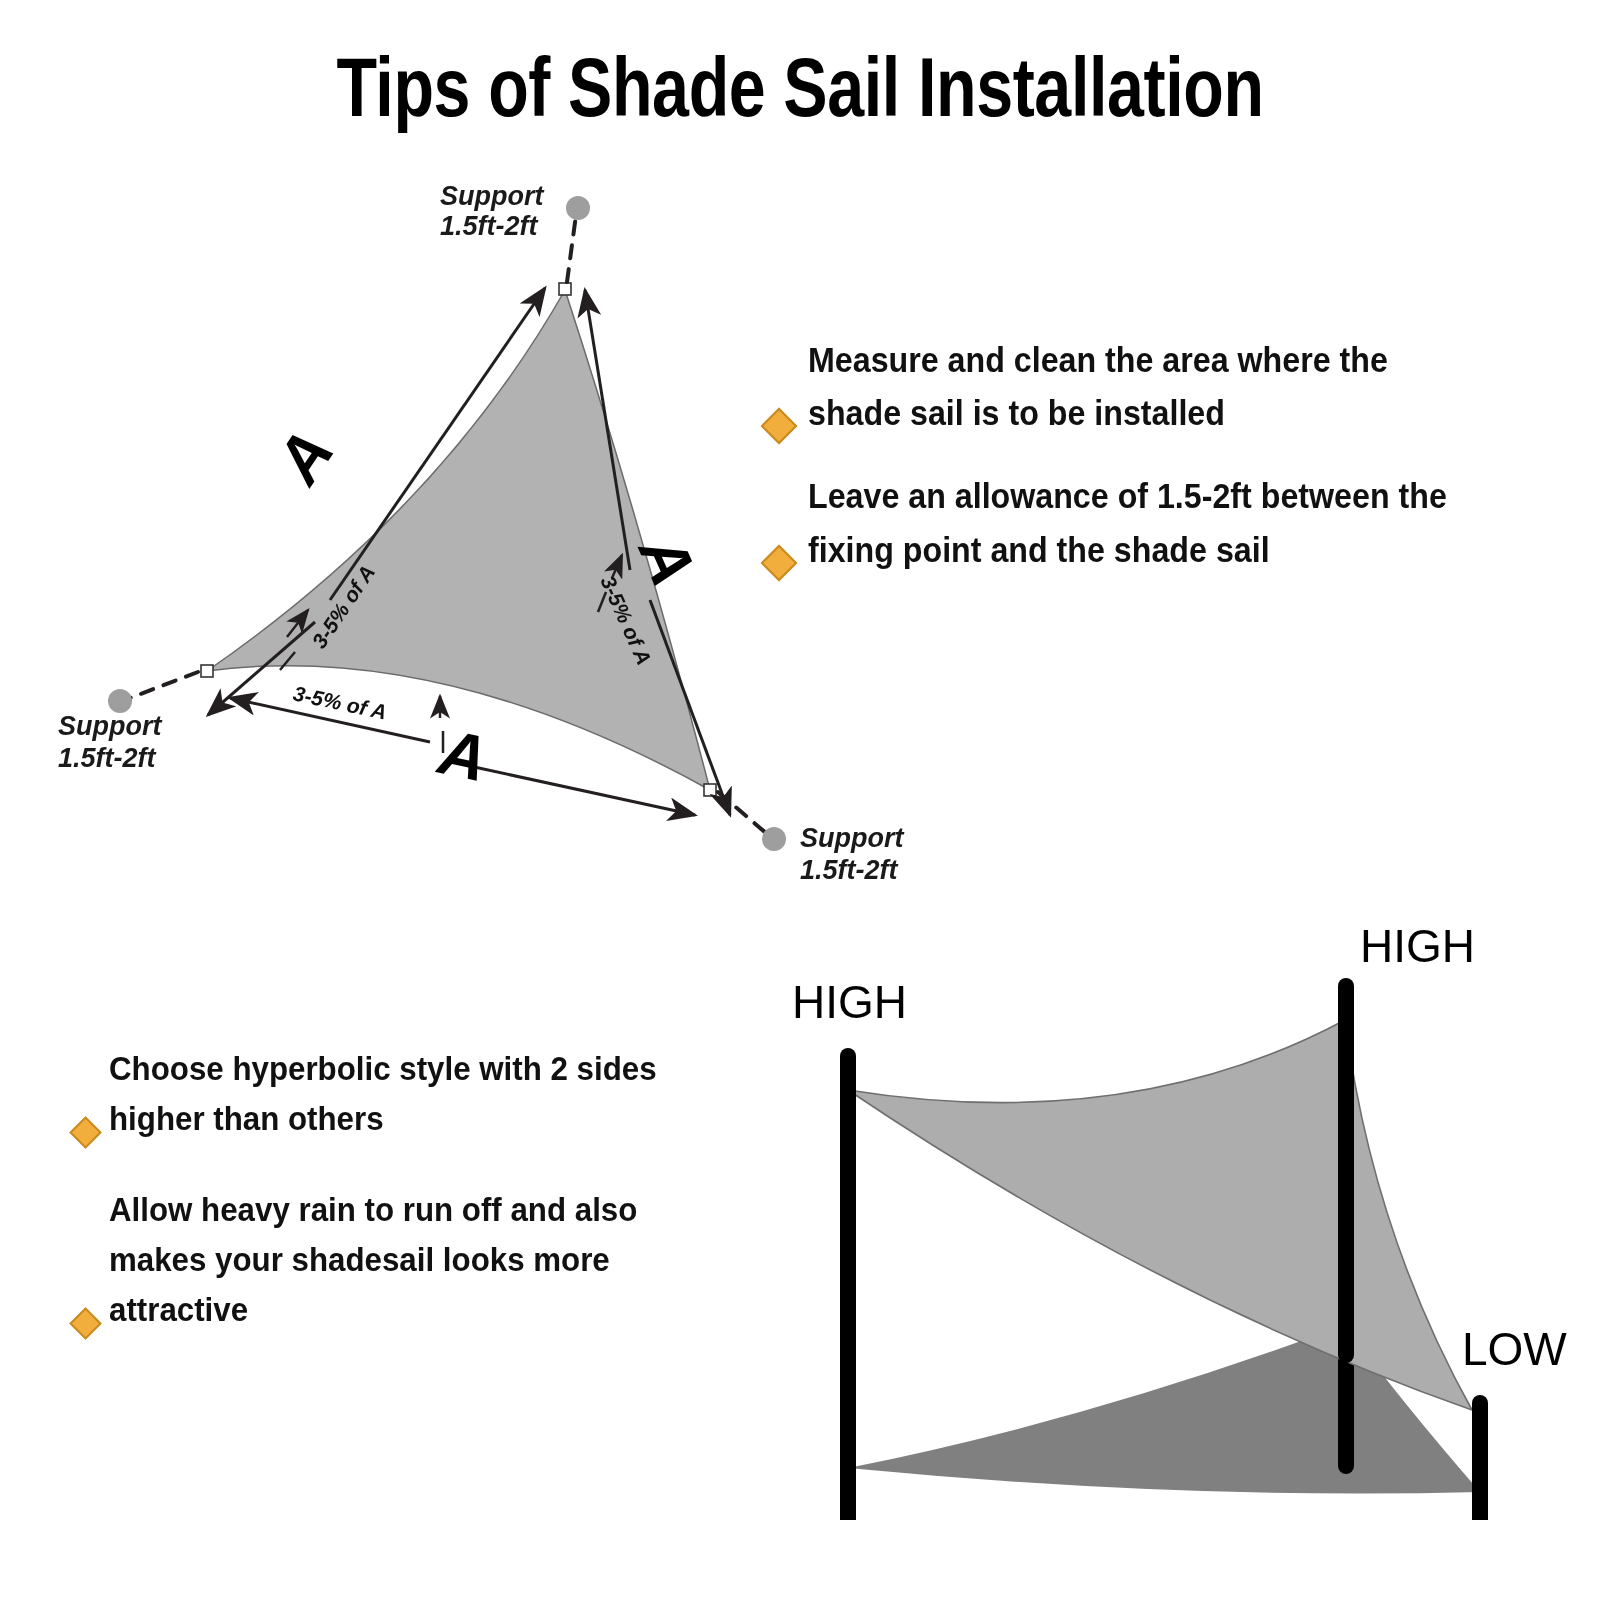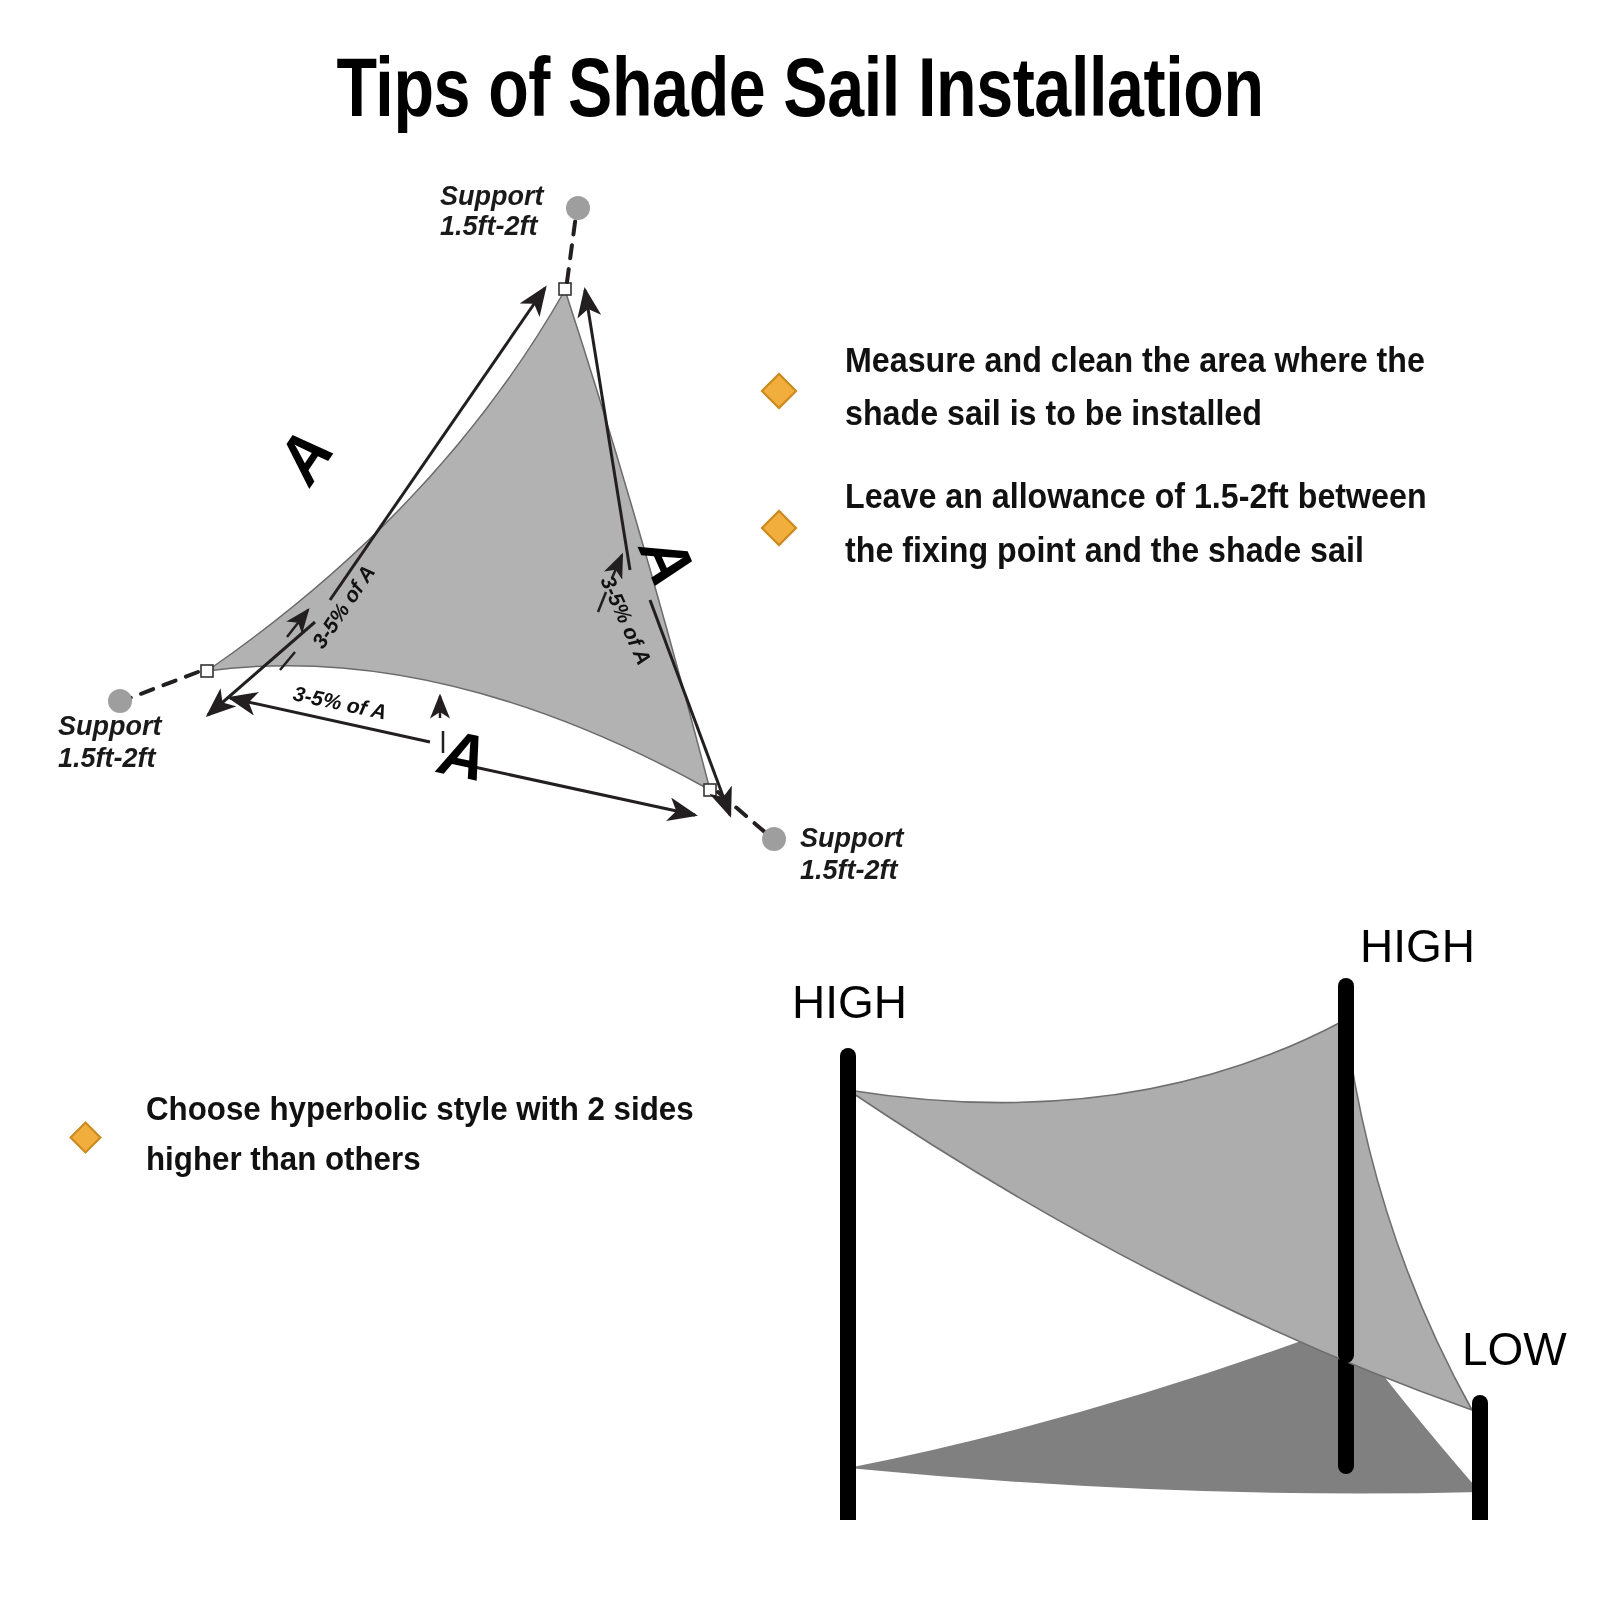--- a/index.html
+++ b/index.html
@@ -58,28 +58,27 @@
   .bullet-list {
     position: absolute;
   }
   #tips-right {
     left: 766px;
     top: 333px;
     width: 760px;
   }
   #tips-bottom-left {
     left: 74px;
-    top: 1083px;
+    top: 1043px;
     width: 700px;
   }
   .bullet-item {
     display: flex;
-    align-items: center;
+    align-items: flex-end;
     margin-bottom: 30px;
-    gap: 37px;
   }
   #tips-bottom-left .bullet-item { margin-bottom: 40px; }
 
   .bullet-diamond {
     flex: 0 0 auto;
     width: 26px;
     height: 26px;
     margin-top: 10px;
     margin-right: 16px;
     background: #F2AE3C;
@@ -257,13 +256,17 @@
     <span class="bullet-diamond"></span>
     <span class="bullet-text">Leave an allowance of 1.5-2ft between the fixing point and the shade sail</span>
   </div>
 </div>
 
 <div id="tips-bottom-left" class="bullet-list">
   <div class="bullet-item">
     <span class="bullet-diamond"></span>
     <span class="bullet-text">Choose hyperbolic style with 2 sides higher than others</span>
   </div>
+  <div class="bullet-item">
+    <span class="bullet-diamond"></span>
+    <span class="bullet-text">Allow heavy rain to run off and also makes your shadesail looks more attractive</span>
+  </div>
 </div>
 
 </body></html>

